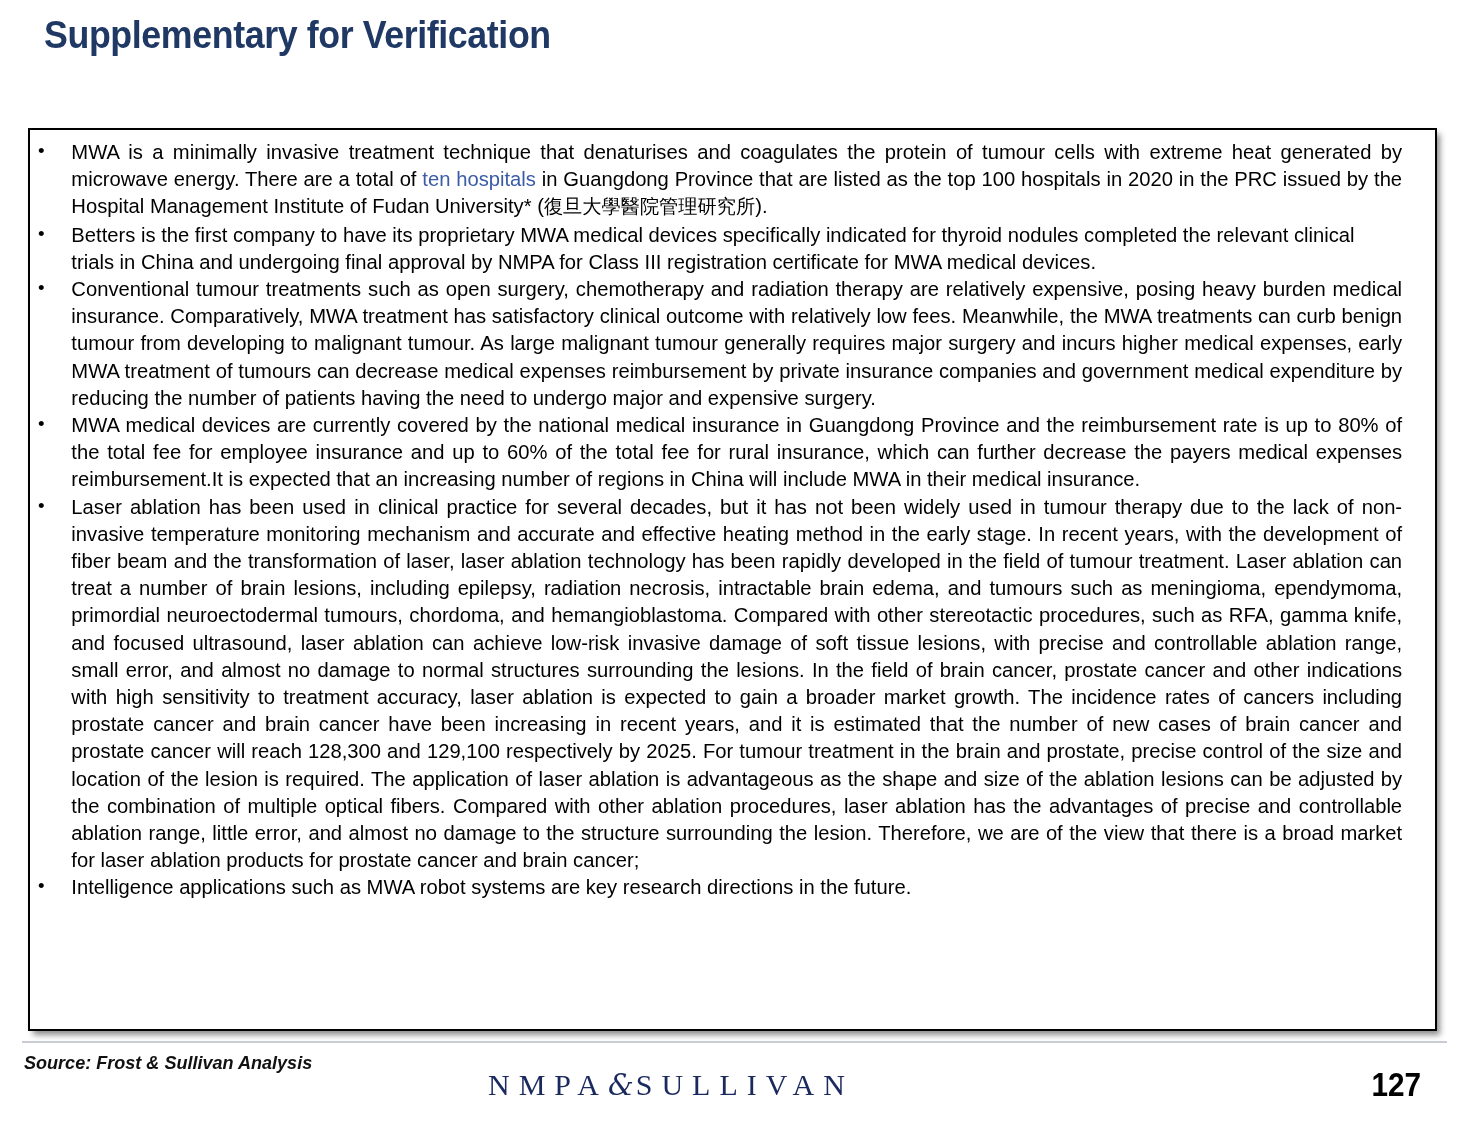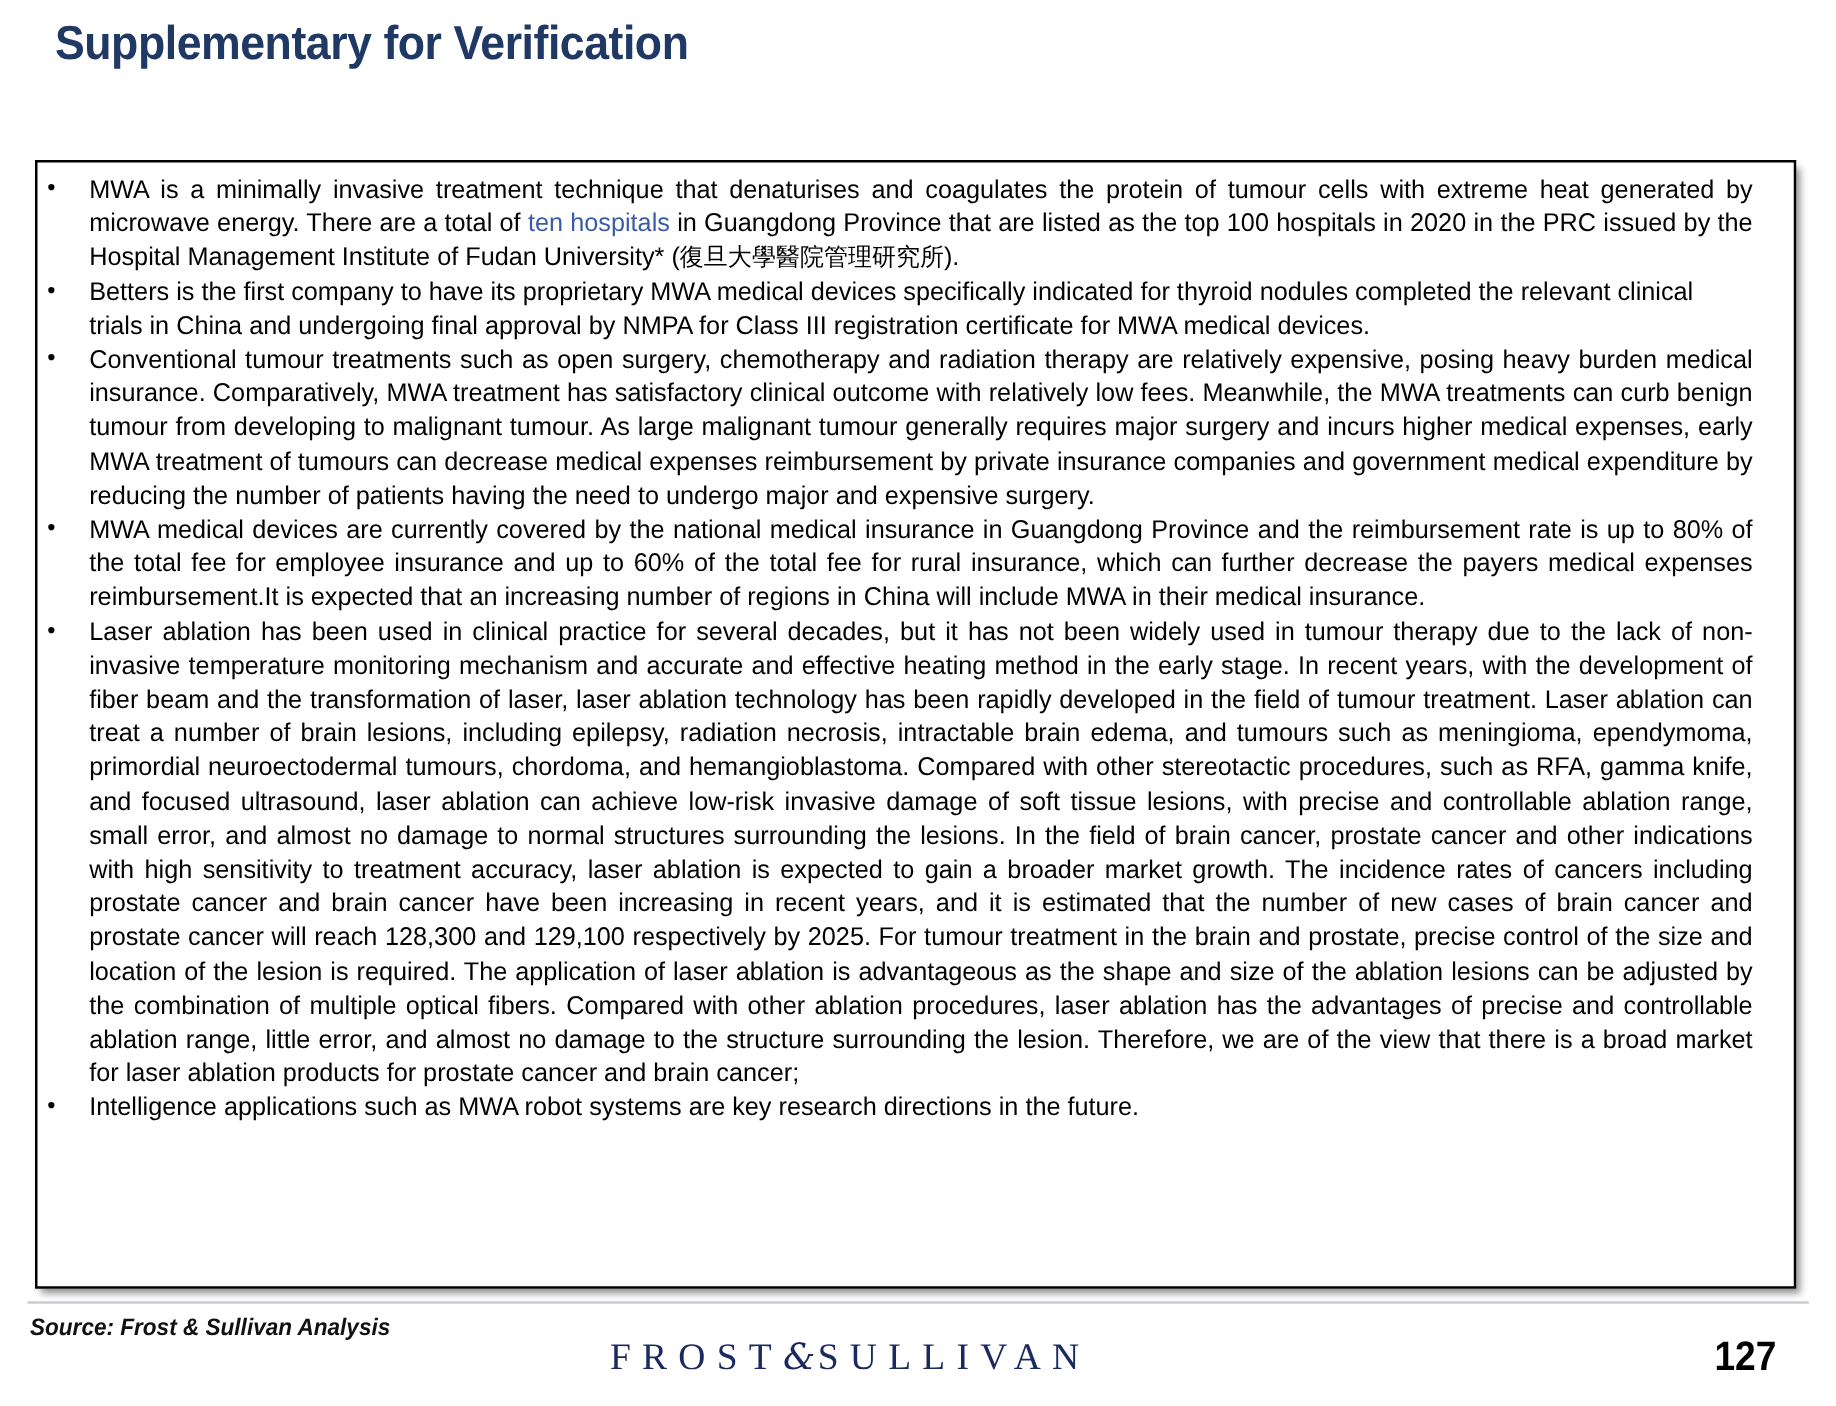--- a/index.html
+++ b/index.html
@@ -138,16 +138,16 @@
       <li><span>Laser ablation has been used in clinical practice for several decades, but it has not been widely used in tumour therapy due to the lack of non-invasive temperature monitoring mechanism and accurate and effective heating method in the early stage. In recent years, with the development of fiber beam and the transformation of laser, laser ablation technology has been rapidly developed in the field of tumour treatment. Laser ablation can treat a number of brain lesions, including epilepsy, radiation necrosis, intractable brain edema, and tumours such as meningioma, ependymoma, primordial neuroectodermal tumours, chordoma, and hemangioblastoma. Compared with other stereotactic procedures, such as RFA, gamma knife, and focused ultrasound, laser ablation can achieve low-risk invasive damage of soft tissue lesions, with precise and controllable ablation range, small error, and almost no damage to normal structures surrounding the lesions. In the field of brain cancer, prostate cancer and other indications with high sensitivity to treatment accuracy, laser ablation is expected to gain a broader market growth. The incidence rates of cancers including prostate cancer and brain cancer have been increasing in recent years, and it is estimated that the number of new cases of brain cancer and prostate cancer will reach 128,300 and 129,100 respectively by 2025. For tumour treatment in the brain and prostate, precise control of the size and location of the lesion is required. The application of laser ablation is advantageous as the shape and size of the ablation lesions can be adjusted by the combination of multiple optical fibers. Compared with other ablation procedures, laser ablation has the advantages of precise and controllable ablation range, little error, and almost no damage to the structure surrounding the lesion. Therefore, we are of the view that there is a broad market for laser ablation products for prostate cancer and brain cancer;</span></li>
       <li class="nojustify"><span>Intelligence applications such as MWA robot systems are key research directions in the future.</span></li>
     </ul>
 </div>
 
 <div id="footer-rule"></div>
 
 <div id="source-note">Source: Frost &amp; Sullivan Analysis</div>
 
 <div id="fs-logo">
-  <span>FROST</span><span class="amp">&amp;</span><span>SULLIVAN</span>
+  <span>NMPA</span><span class="amp">&amp;</span><span>SULLIVAN</span>
 </div>
 
 <div id="page-number">127</div>
 
 </body></html>

